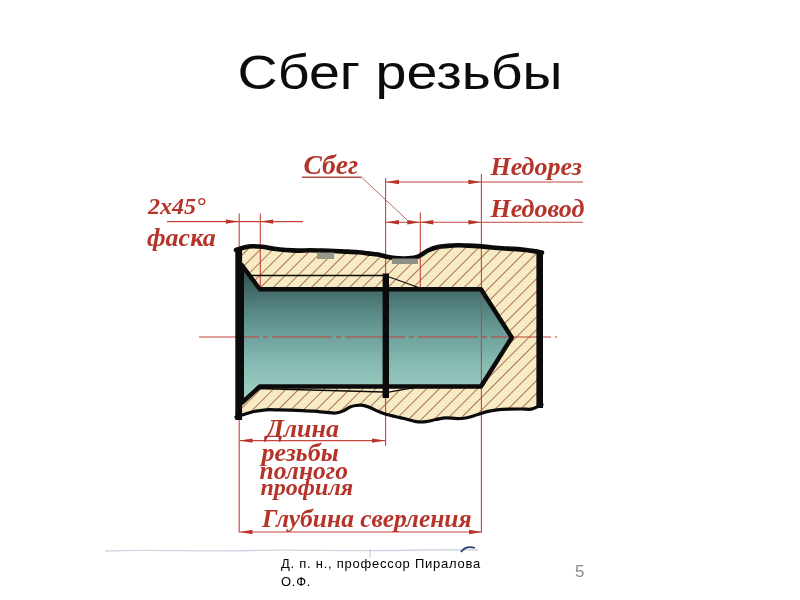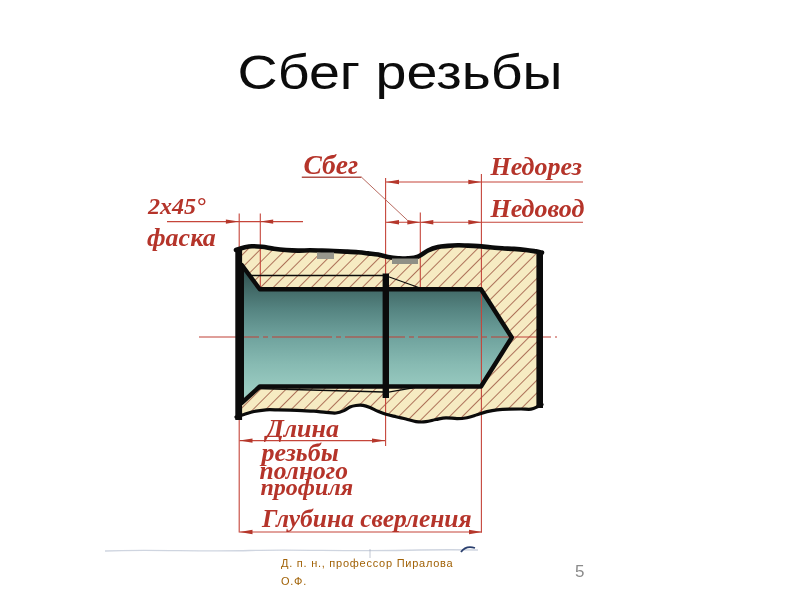--- a/index.html
+++ b/index.html
@@ -134,15 +134,15 @@
   <text x="262" y="527" font-size="25.5">Глубина сверления</text>
 </g>
 
 <path d="M105,551 C150,549 200,552 250,550.5 C300,549 350,552 420,550 C450,549.5 478,550 478,550" stroke="#c3cad8" stroke-width="1.4" fill="none" opacity="0.8"></path>
 
 <line x1="370" y1="549" x2="370" y2="558" stroke="#9aa3b8" stroke-width="1" opacity="0.6"></line>
 
 <path d="M461,552 Q466,545 475,548" stroke="#2a3f6e" stroke-width="1.8" fill="none"></path>
 </svg>
 
-<div class="abs" style="left:281px;top:555px;width:240px;font-size:11px;line-height:17.5px;color:#a16207;letter-spacing:0.75px;">Д. п. н., профессор Пиралова<br>О.Ф.</div>
+<div class="abs" style="left:281px;top:555px;width:240px;font-size:13px;line-height:17.5px;color:#000000;letter-spacing:0.75px;">Д. п. н., профессор Пиралова<br>О.Ф.</div>
 
 <div class="abs" style="left:575px;top:562px;font-size:17px;color:#8b8b8b;">5</div>
 
 </body></html>

